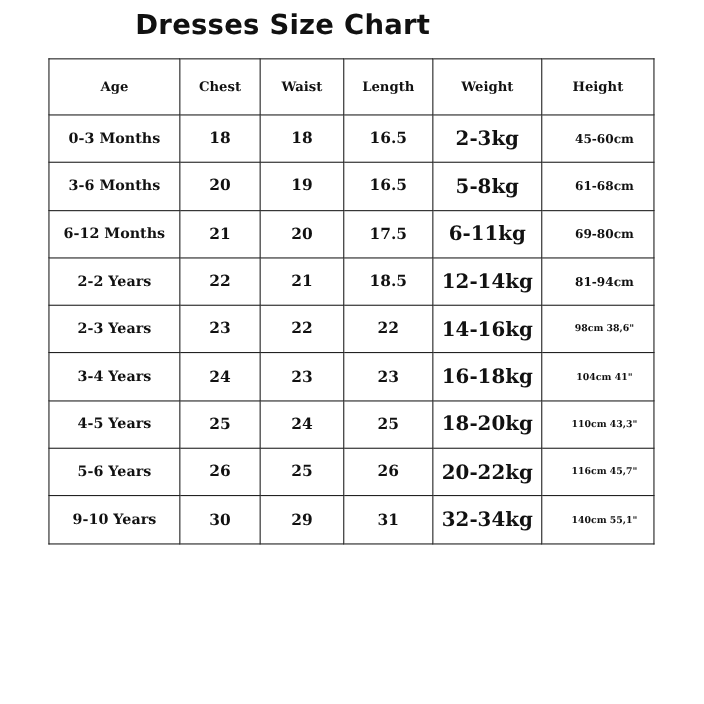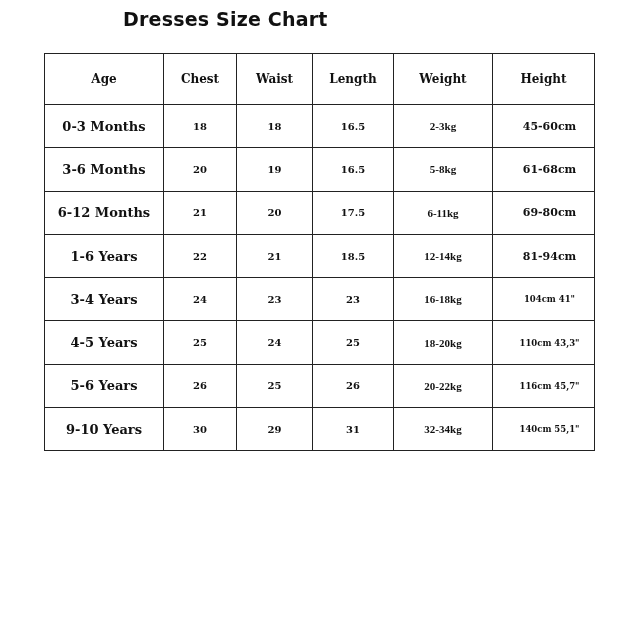--- a/index.html
+++ b/index.html
@@ -1,26 +1,26 @@
 <!DOCTYPE html>
 <html><head>
 <meta charset="utf-8">
 <style>
   html,body{margin:0;padding:0;background:#fff;}
   body{width:640px;height:640px;position:relative;overflow:hidden;font-family:"DejaVu Serif",serif;color:#111;}
-  .title{position:absolute;top:6px;left:0;width:592px;height:30px;font-family:"DejaVu Sans",sans-serif;font-weight:bold;font-size:19px;color:#111;}
+  .title{position:absolute;top:6px;left:0;width:592px;height:30px;font-family:"DejaVu Sans",sans-serif;font-weight:bold;font-size:25px;color:#111;}
   .title .main{position:absolute;left:123px;top:2px;letter-spacing:0.2px;}
   .title .unit{position:absolute;left:373px;top:2px;}
   table{position:absolute;left:44px;top:53px;border-collapse:collapse;table-layout:fixed;}
   td{border:1.5px solid #222;text-align:center;vertical-align:middle;padding:0;font-family:"DejaVu Serif",serif;font-weight:bold;}
   tr.hdr td{height:50px;font-size:12px;font-weight:bold;}
   tr.row td{height:42.3px;}
   td.age{font-size:13px;}
-  td.num{font-size:10px;}
-  td.wt{font-size:11px;font-family:Liberation Serif, serif;}
+  td.num{font-size:14px;}
+  td.wt{font-size:18px;}
   td.ht{font-size:11px;padding-left:12px;}
   td.ht.small{font-size:8.5px;}
 </style>
 </head>
 <body>
 
 <div class="title">
   <span class="main">Dresses Size Chart</span>
 </div>
 
@@ -60,26 +60,34 @@
       </tr>
       <tr class="row">
         <td class="age">6-12 Months</td>
         <td class="num">21</td>
         <td class="num">20</td>
         <td class="num">17.5</td>
         <td class="wt">6-11kg</td>
         <td class="ht">69-80cm</td>
       </tr>
       <tr class="row">
-        <td class="age">1-6 Years</td>
+        <td class="age">2-2 Years</td>
         <td class="num">22</td>
         <td class="num">21</td>
         <td class="num">18.5</td>
         <td class="wt">12-14kg</td>
         <td class="ht">81-94cm</td>
+      </tr>
+      <tr class="row">
+        <td class="age">2-3 Years</td>
+        <td class="num">23</td>
+        <td class="num">22</td>
+        <td class="num">22</td>
+        <td class="wt">14-16kg</td>
+        <td class="ht small">98cm 38,6"</td>
       </tr>
       <tr class="row">
         <td class="age">3-4 Years</td>
         <td class="num">24</td>
         <td class="num">23</td>
         <td class="num">23</td>
         <td class="wt">16-18kg</td>
         <td class="ht small">104cm 41"</td>
       </tr>
       <tr class="row">

